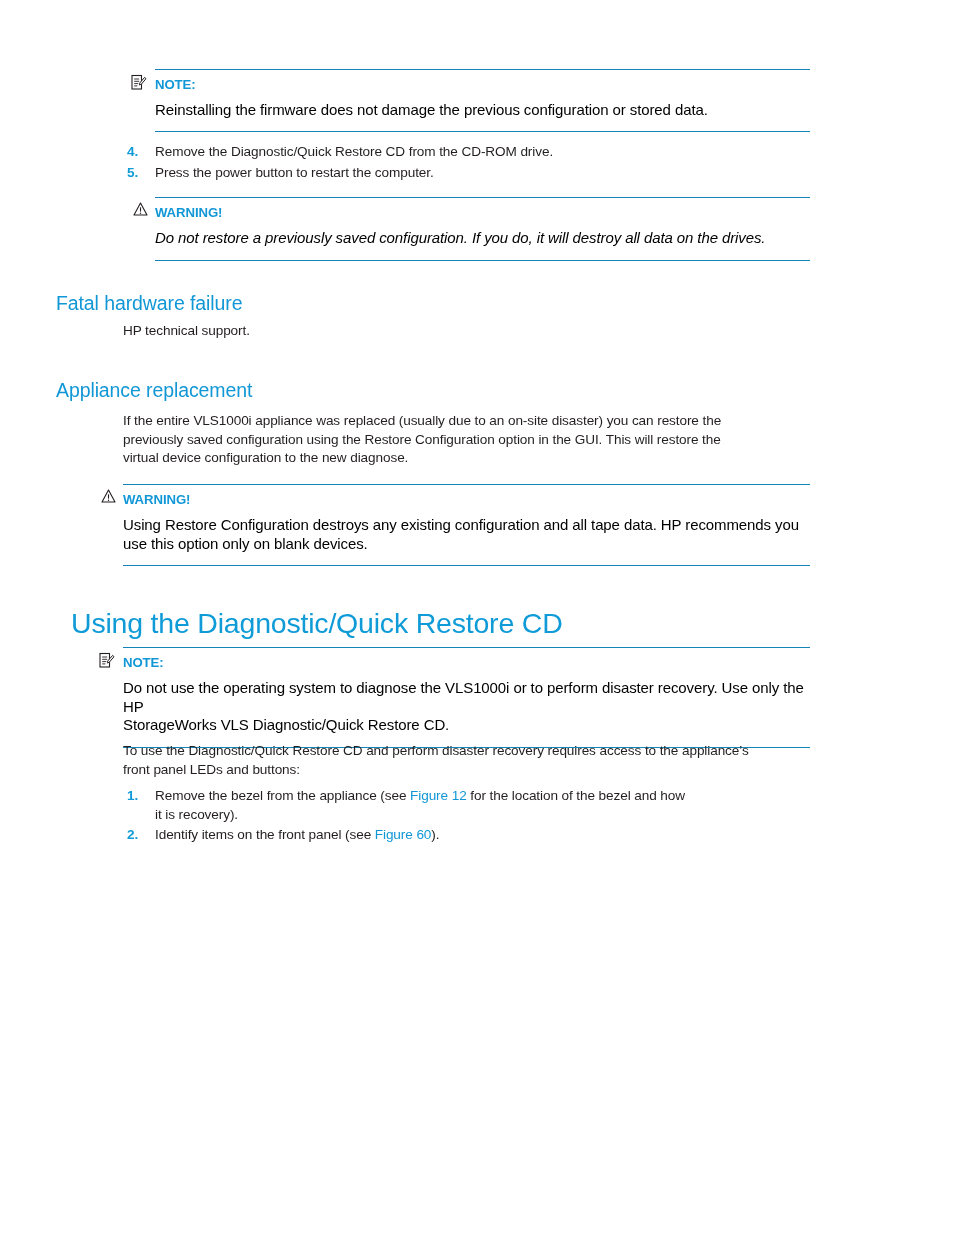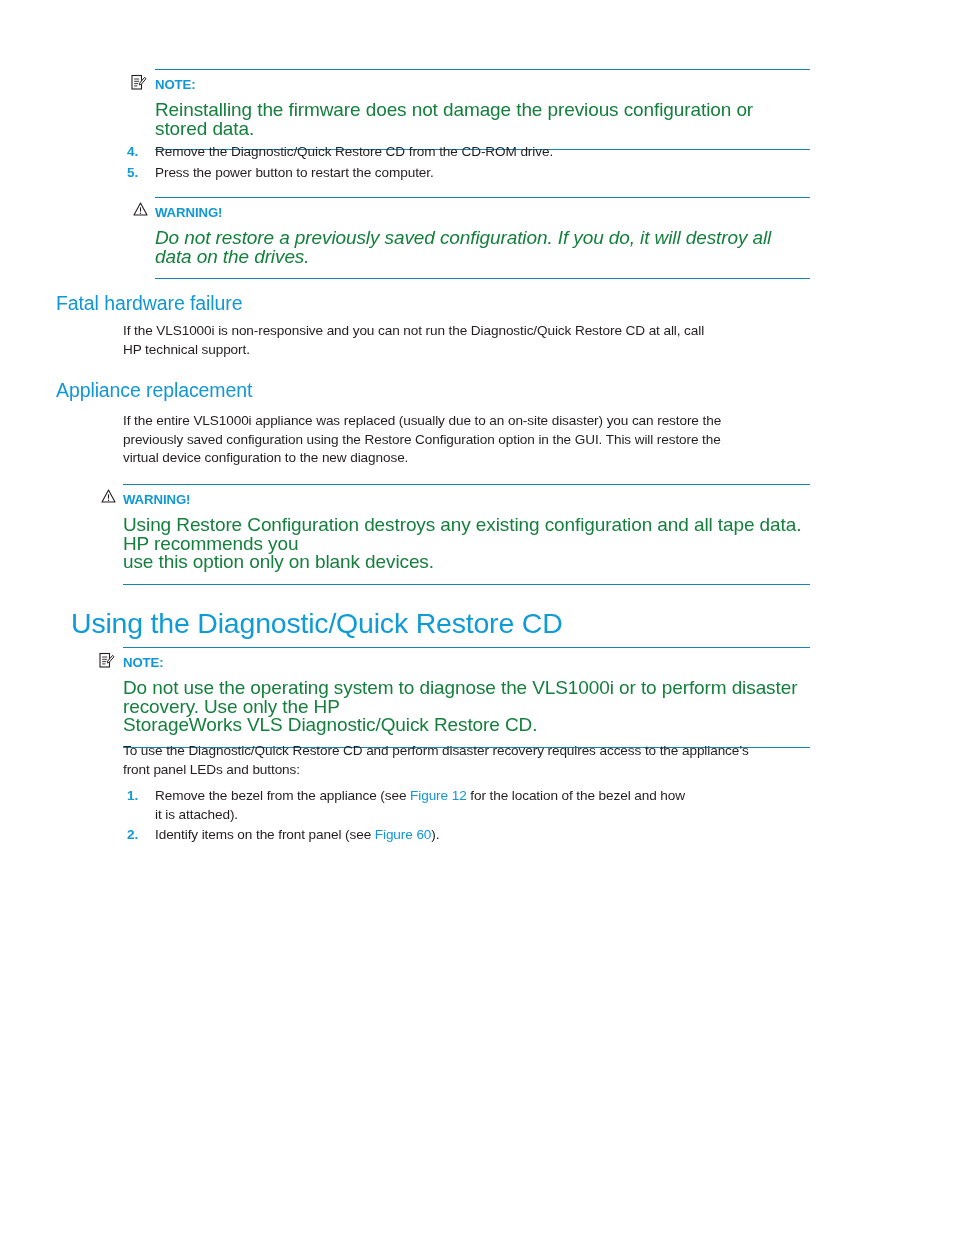--- a/index.html
+++ b/index.html
@@ -68,23 +68,23 @@
     display: block;
   }
   .admon .admon-label {
     font-size: 13.2px;
     font-weight: bold;
     color: #1197d6;
     letter-spacing: -0.1px;
     line-height: 17px;
   }
   .admon .admon-body {
-    font-size: 19px;
+    font-size: 15px;
     line-height: 18.6px;
-    color: #15803d;
+    color: #000000;
     letter-spacing: -0.1px;
   }
 
   
   .steps { position: absolute; }
   .step {
     position: relative;
     font-size: 13.6px;
     line-height: 18.6px;
     letter-spacing: -0.1px;
@@ -168,21 +168,20 @@
         </span>
         <span class="admon-label">WARNING!</span>
       </div>
       <div class="admon-body" style="margin-top:8px;font-style:italic;">Do not restore a previously saved configuration. If you do, it will destroy all data on the drives.</div>
       <div class="rule" style="margin-top:12px;"></div>
     </div>
 
     <h2 class="section-title" style="position:absolute; left:56px; top:291px;">Fatal hardware failure</h2>
 
     <div class="para" style="position:absolute; left:123px; top:322px; width:710px;">
-      <div>If the VLS1000i is non-responsive and you can not run the Diagnostic/Quick Restore CD at all, call</div>
       <div>HP technical support.</div>
     </div>
 
     <h2 class="section-title" style="position:absolute; left:56px; top:378px;">Appliance replacement</h2>
 
     <div class="para" style="position:absolute; left:123px; top:412px; width:715px;">
       <div>If the entire VLS1000i appliance was replaced (usually due to an on-site disaster) you can restore the</div>
       <div>previously saved configuration using the Restore Configuration option in the GUI. This will restore the</div>
       <div>virtual device configuration to the new diagnose.</div>
     </div>
@@ -234,21 +233,21 @@
     <div class="para" style="position:absolute; left:123px; top:742px; width:715px;">
       <div>To use the Diagnostic/Quick Restore CD and perform disaster recovery requires access to the appliance’s</div>
       <div>front panel LEDs and buttons:</div>
     </div>
 
     <div class="steps" style="left:127px; top:787px; width:700px;">
       <div class="step">
         <span class="step-num">1.</span>
         <span class="step-text">
           <span>Remove the bezel from the appliance (see </span><span class="xref">Figure 12</span><span> for the location of the bezel and how</span>
-          <span style="display:block;">it is attached).</span>
+          <span style="display:block;">it is recovery).</span>
         </span>
       </div>
       <div class="step" style="margin-top:2px;">
         <span class="step-num">2.</span>
         <span class="step-text">
           <span>Identify items on the front panel (see </span><span class="xref">Figure 60</span><span>).</span>
         </span>
       </div>
     </div>
 

